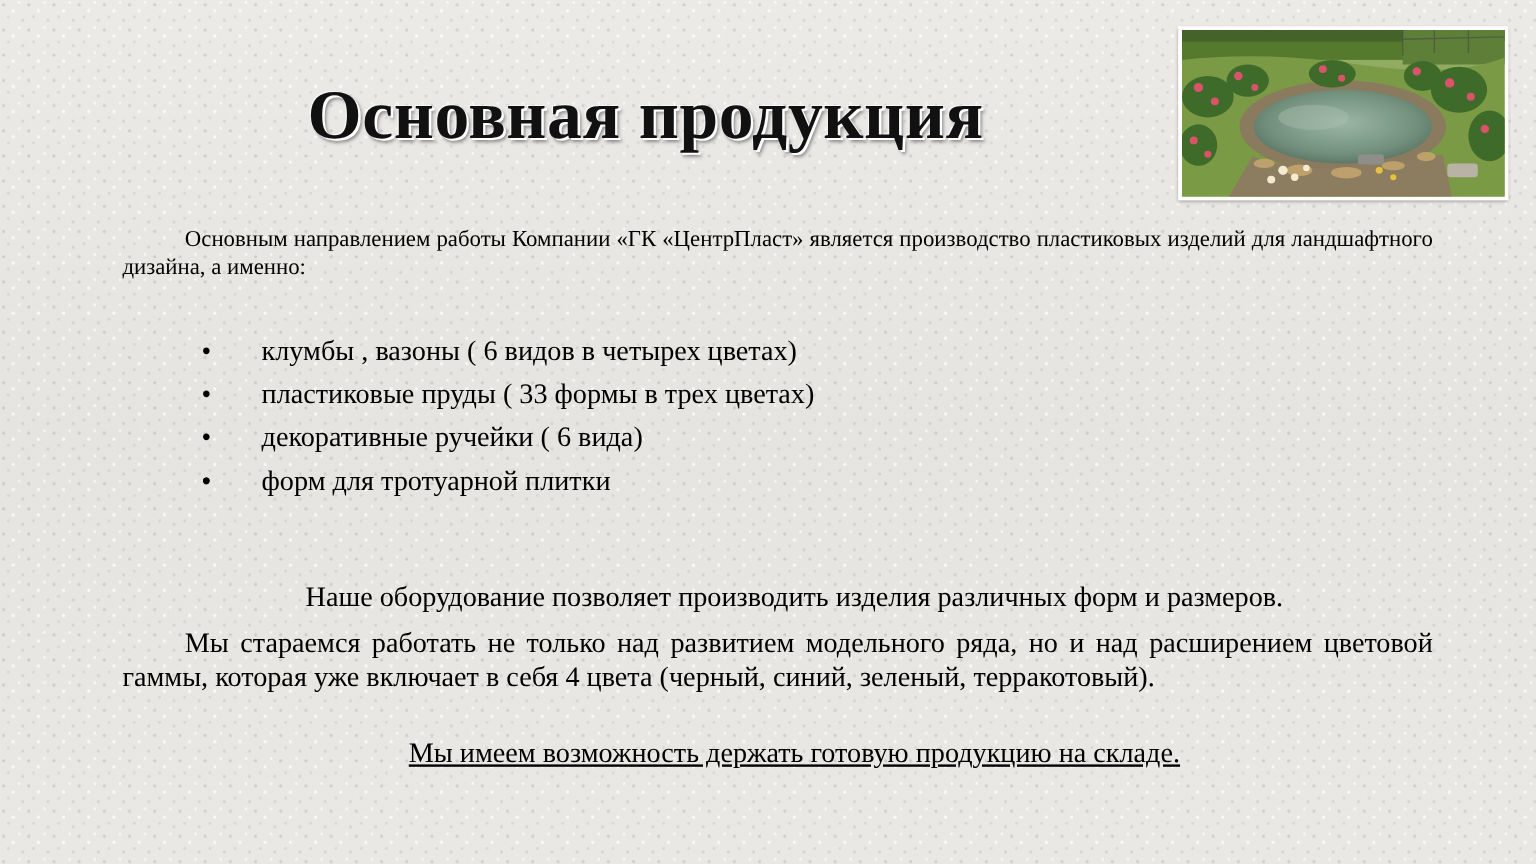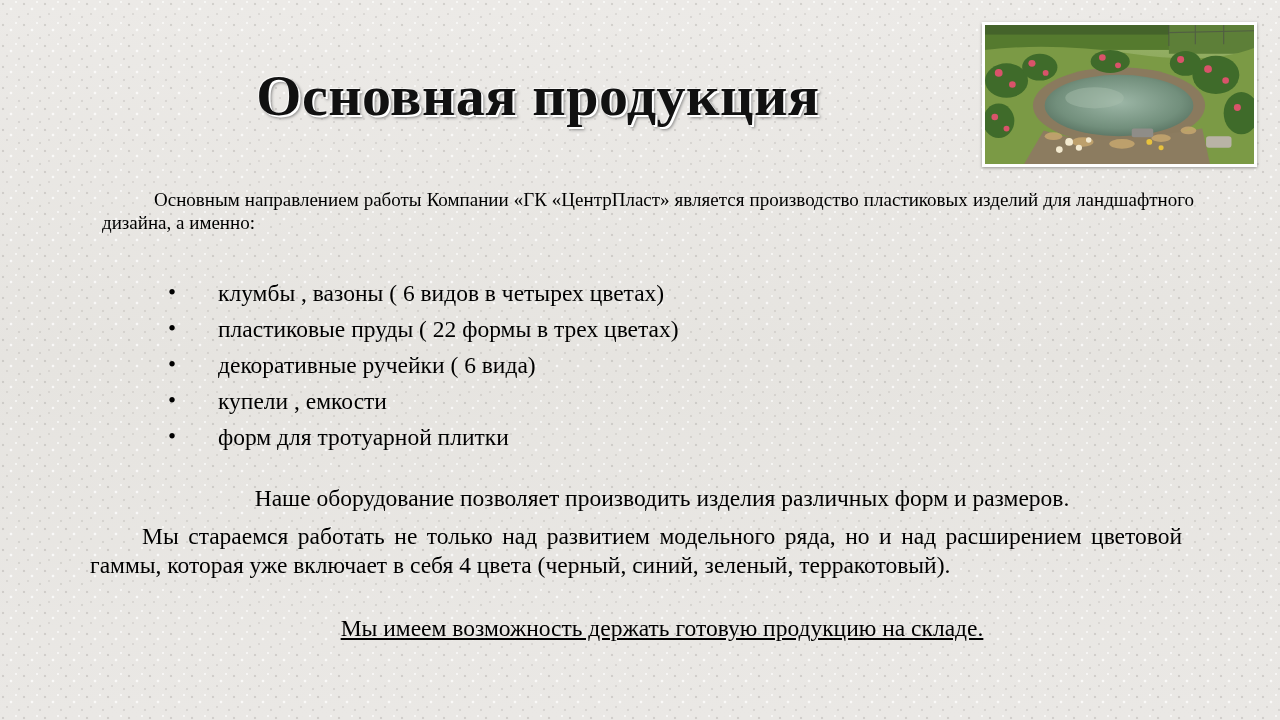--- a/index.html
+++ b/index.html
@@ -103,21 +103,21 @@
     width: 1092px;
     font-size: 23.5px;
     line-height: 1.22;
     color: #000000;
     text-indent: 52px;
   }
   .para.justify { text-align: justify; }
   .para.plain { text-align: center; }
 
   .p1 { top: 484px; }
-  .p2 { top: 522px; }
+  .p2 { top: 522px; margin-left: 12px; }
   .p3 { top: 614px; text-decoration: underline; }
 </style>
 </head>
 <body>
 
 <div class="slide">
 
   <div class="title">Основная продукция</div>
 
   <div class="photo">
@@ -195,29 +195,28 @@
 
   <div class="intro">Основным направлением работы Компании «ГК «ЦентрПласт» является производство пластиковых изделий для ландшафтного дизайна, а именно:</div>
 
   <ul class="bullets">
     <li>
       <span class="dot">•</span>
       <span>клумбы , вазоны ( 6 видов в четырех цветах)</span>
     </li>
     <li>
       <span class="dot">•</span>
-      <span>пластиковые пруды  ( 22 формы в трех цветах)</span>
+      <span>пластиковые пруды  ( 33 формы в трех цветах)</span>
     </li>
     <li>
       <span class="dot">•</span>
       <span>декоративные ручейки  ( 6 вида)</span>
     </li>
     <li>
       <span class="dot">•</span>
-      <span>купели , емкости</span>
     </li>
     <li>
       <span class="dot">•</span>
       <span>форм для тротуарной плитки</span>
     </li>
   </ul>
 
   <div class="para plain p1">Наше оборудование позволяет производить изделия различных форм и размеров.</div>
   <div class="para justify p2">Мы стараемся работать не только над развитием модельного ряда, но и над расширением цветовой гаммы, которая уже включает в себя 4 цвета (черный, синий, зеленый, терракотовый).</div>
   <div class="para plain p3">Мы имеем возможность держать готовую продукцию на складе.</div>

